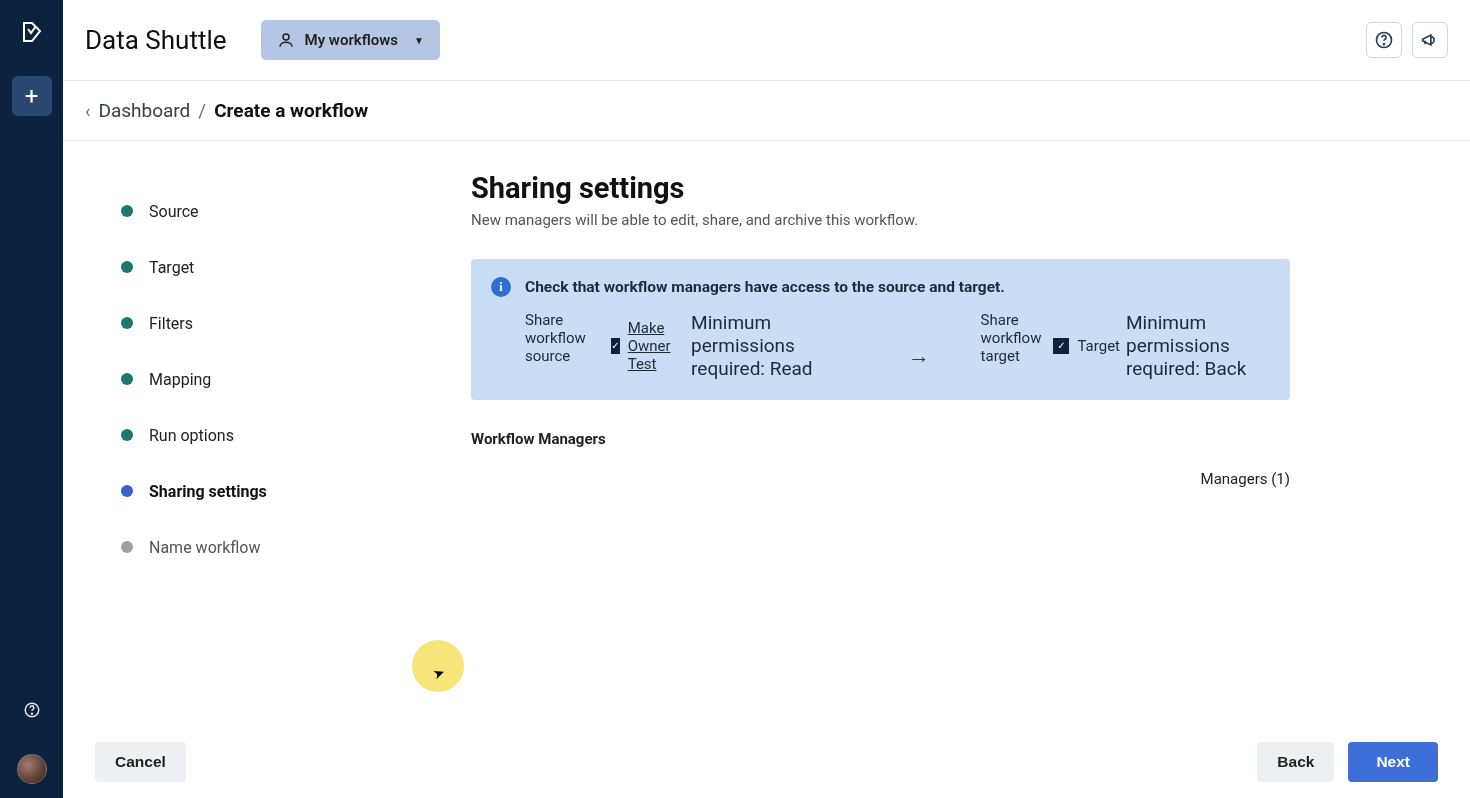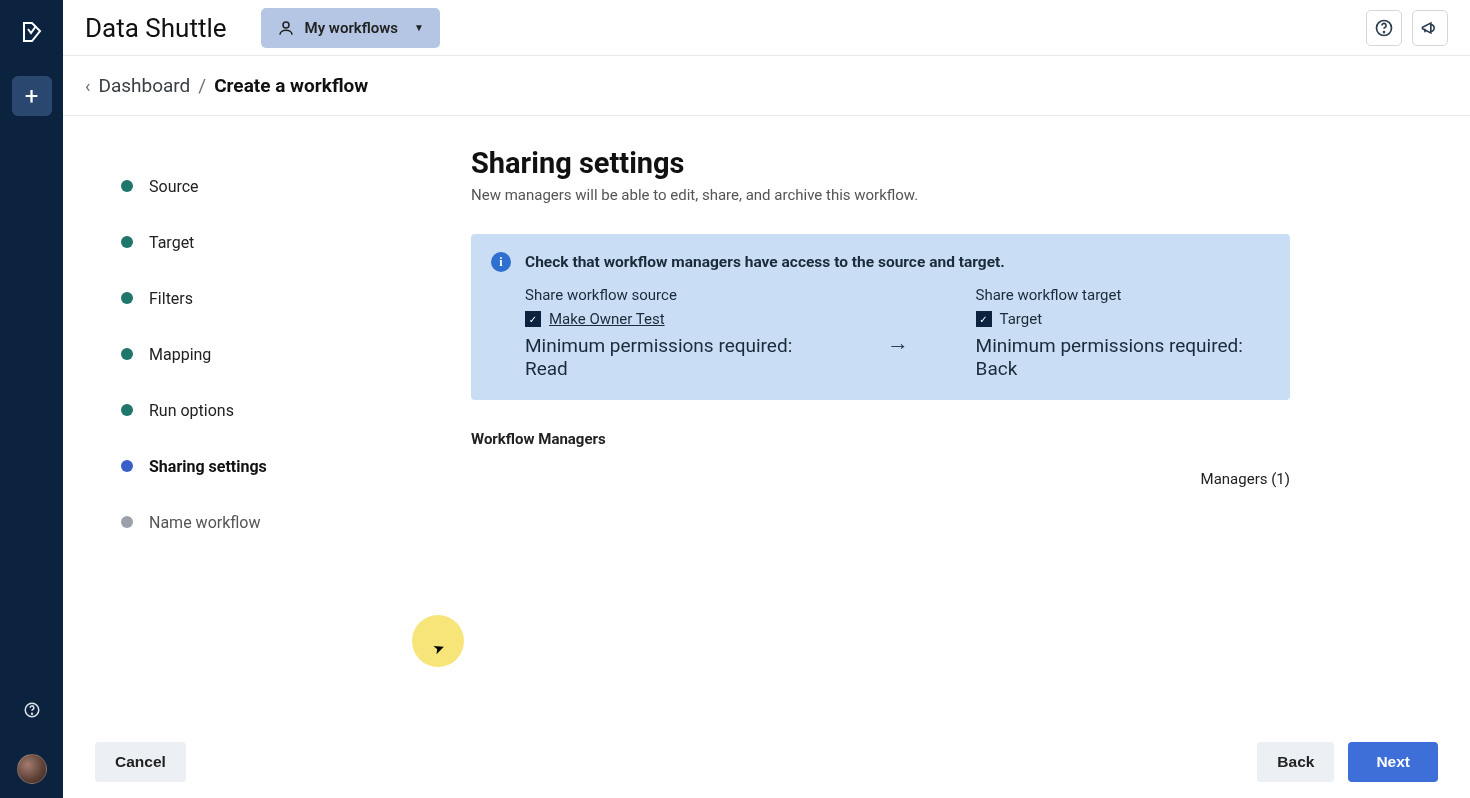--- a/index.html
+++ b/index.html
@@ -58,21 +58,21 @@
 
     
     .main {
       position:absolute;
       left:63px; top:0; right:0; height:798px;
       display:flex; flex-direction:column;
     }
 
     
     .topbar {
-      height:56px;
+      height:81px;
       border-bottom:1px solid #E4E7EB;
       display:flex; align-items:center;
       padding: 0 22px;
     }
     .app-title {
       font-size:26px;
       font-weight:400;
       color:#111;
       margin-right:34px;
     }
@@ -215,21 +215,21 @@
       font-family: Georgia, serif;
       display:flex; align-items:center; justify-content:center;
     }
     .info-cols {
       display:flex;
       align-items:flex-start;
       gap:40px;
       padding-left:34px;
     }
     .info-col {
-      display:flex; flex-direction:column; gap:6px;
+      display:flex; flex-direction:row; gap:6px;
       font-size:15px;
       color:#1B2B3A;
     }
     .info-col .label { font-size:15px; }
     .info-col .link-row {
       display:flex; align-items:center; gap:8px;
     }
     .sheet-ico {
       width:16px; height:16px;
       background:#0C2340;

